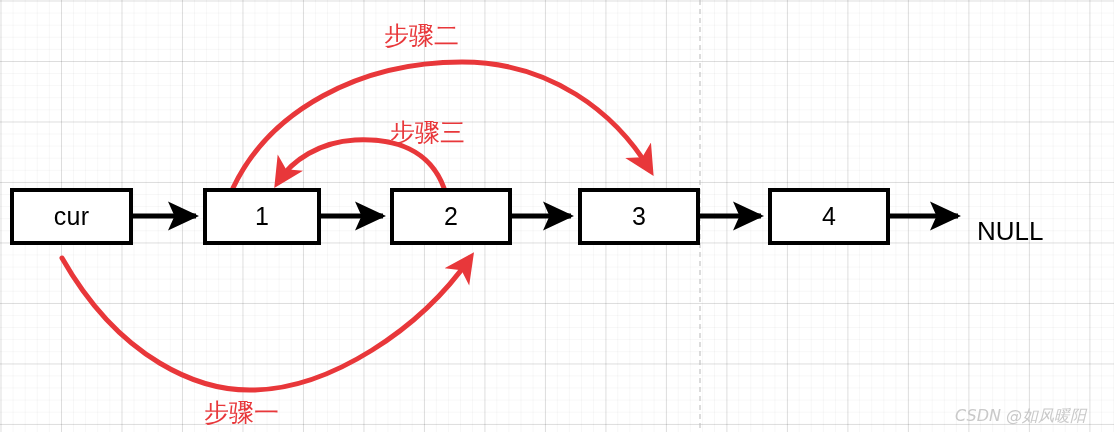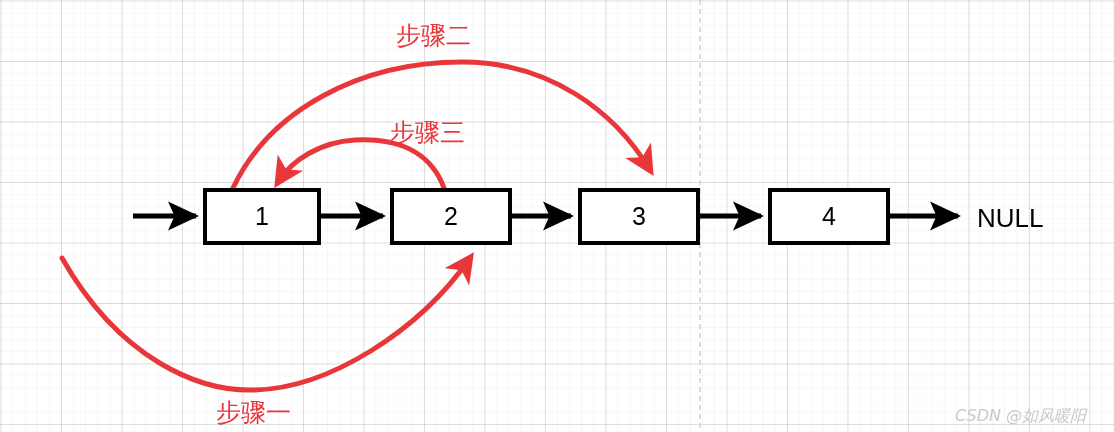--- a/index.html
+++ b/index.html
@@ -45,20 +45,21 @@
     color: #000000;
     line-height: 1;
     letter-spacing: 0.2px;
   }
   .null-label {
     position: absolute;
     font-size: 26px;
     color: #000000;
     white-space: nowrap;
     line-height: 1;
+    margin-top: 13px;
   }
   .step-label {
     position: absolute;
     font-size: 25px;
     color: #e8373a;
     white-space: nowrap;
     line-height: 1;
     font-family: "DejaVu Sans", "Liberation Sans", sans-serif;
   }
   .watermark {
@@ -100,34 +101,37 @@
         <path d="M0,0.2 L6.0,3.2 L0,6.2 L1.6,3.2 Z" fill="#e8373a"></path>
       </marker>
     </defs>
     <g stroke="#e8373a" stroke-width="5" fill="none" stroke-linecap="round" marker-end="url(#redhead)">
       <path id="path-step-one" d="M 62,258 C 120,360 200,392 255,390 C 330,388 420,330 470,258"></path>
       <path id="path-step-two" d="M 233,188 C 270,110 360,62 462,62 C 550,62 615,112 650,170"></path>
       <path id="path-step-three" d="M 444,188 C 430,150 395,138 355,140 C 320,142 292,160 278,182"></path>
     </g>
   </svg>
 
+  <div class="node" id="node-cur" style="left: 10px; top: 188px; width: 123px; height: 57px;">
+    <span>cur</span>
+  </div>
   <div class="node" id="node-n1" style="left: 203px; top: 188px; width: 118px; height: 57px;">
     <span>1</span>
   </div>
   <div class="node" id="node-n2" style="left: 390px; top: 188px; width: 122px; height: 57px;">
     <span>2</span>
   </div>
   <div class="node" id="node-n3" style="left: 578px; top: 188px; width: 122px; height: 57px;">
     <span>3</span>
   </div>
   <div class="node" id="node-n4" style="left: 768px; top: 188px; width: 122px; height: 57px;">
     <span>4</span>
   </div>
 
   <div class="null-label" id="null-label" style="left: 977px; top: 205px;">NULL</div>
 
-  <div class="step-label" id="label-step-one" style="left: 216px; top: 400px;">步骤一</div>
-  <div class="step-label" id="label-step-two" style="left: 396px; top: 23px;">步骤二</div>
+  <div class="step-label" id="label-step-one" style="left: 204px; top: 400px;">步骤一</div>
+  <div class="step-label" id="label-step-two" style="left: 384px; top: 23px;">步骤二</div>
   <div class="step-label" id="label-step-three" style="left: 390px; top: 120px;">步骤三</div>
 
   <div class="watermark" id="watermark" style="left: 955px; top: 408px; font-style: italic;">CSDN @如风暖阳</div>
 
 </div>
 
 </body></html>

